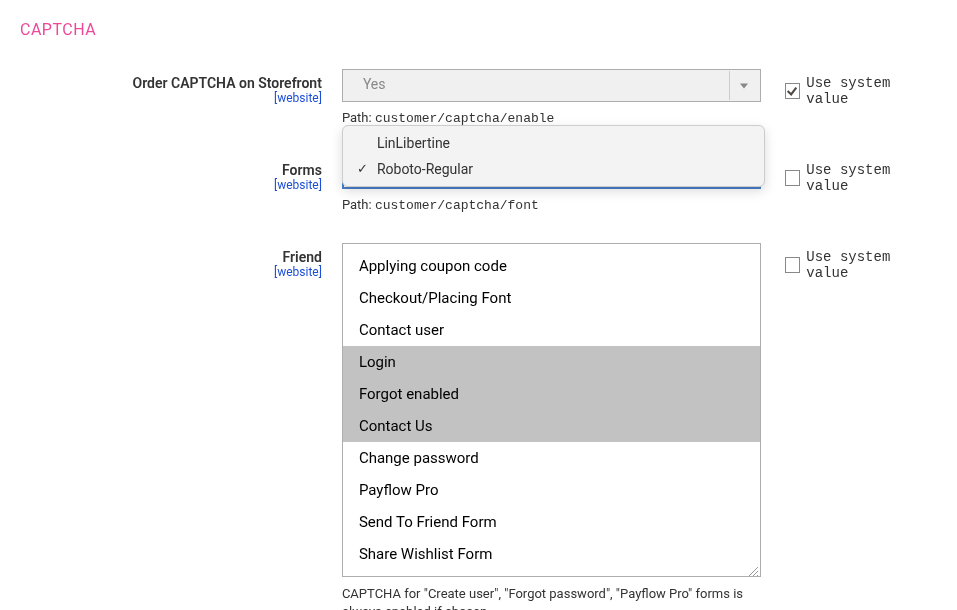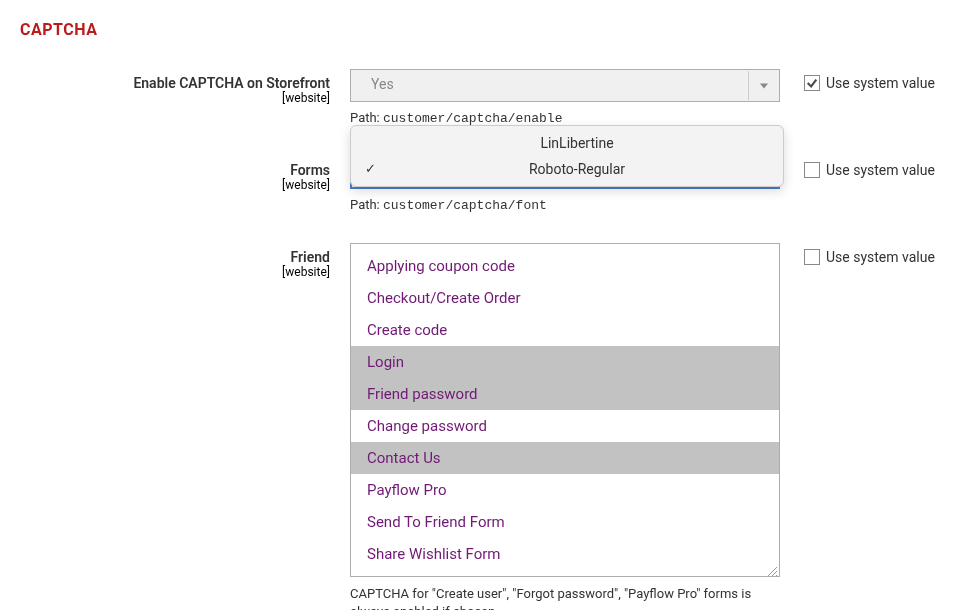--- a/index.html
+++ b/index.html
@@ -9,22 +9,22 @@
     }
     body {
       font-family: -apple-system, BlinkMacSystemFont, "Segoe UI", Roboto, sans-serif;
       font-size: 14px;
       color: #333;
       background: #fff;
       padding: 20px;
     }
     .section-title {
       font-size: 16px;
-      font-weight: 700;
-      color: #b91c1c;
+      font-weight: 400;
+      color: #ec4899;
       margin-bottom: 30px;
       letter-spacing: 0.5px;
     }
     .field-row {
       display: flex;
       align-items: flex-start;
       margin-bottom: 30px;
       position: relative;
     }
     .field-label-wrap {
@@ -34,21 +34,21 @@
       padding-top: 6px;
     }
     .field-label {
       font-weight: 600;
       font-size: 14px;
       color: #333;
     }
     .field-scope {
       display: block;
       font-size: 12px;
-      color: #000000;
+      color: #1d4ed8;
       font-weight: 400;
     }
     .field-control {
       width: 430px;
       position: relative;
     }
     .select-box {
       width: 100%;
       height: 33px;
       border: 1px solid #adadad;
@@ -83,23 +83,24 @@
       margin-top: 8px;
       font-size: 13px;
       color: #333;
     }
     .path-value {
       font-family: "Courier New", monospace;
       font-size: 13px;
     }
     .checkbox-wrap {
       display: flex;
-      align-items: flex-start;
+      align-items: center;
       padding-left: 24px;
       padding-top: 6px;
+      font-family: Liberation Mono, monospace;
     }
     .checkbox {
       width: 16px;
       height: 16px;
       border: 1px solid #888;
       background: #fff;
       display: flex;
       align-items: center;
       justify-content: center;
       margin-right: 6px;
@@ -121,21 +122,20 @@
       position: absolute;
       top: -31px;
       left: 0;
       right: -4px;
       background: #f3f3f3;
       border: 1px solid #ccc;
       border-radius: 6px;
       box-shadow: 0 4px 12px rgba(0,0,0,0.15);
       z-index: 100;
       padding: 4px 0;
-      text-align: center;
     }
     .dropdown-option {
       padding: 5px 14px 5px 34px;
       font-size: 14px;
       color: #333;
       cursor: pointer;
       position: relative;
     }
     .dropdown-option.selected::before {
       content: "✓";
@@ -149,21 +149,21 @@
       border: 1px solid #adadad;
       background: #fff;
       padding: 6px 0;
       min-height: 290px;
       position: relative;
       overflow: auto;
     }
     .multiselect-option {
       padding: 4px 16px;
       font-size: 15px;
-      color: #701a75;
+      color: #000000;
       cursor: pointer;
       line-height: 1.6;
     }
     .multiselect-option.selected {
       background: #c2c2c2;
     }
     .help-text {
       margin-top: 8px;
       font-size: 13px;
       color: #333;
@@ -186,21 +186,21 @@
       width: 100%;
     }
   </style>
 </head>
 <body>
 
 <div class="section-title">CAPTCHA</div>
 
 <div class="field-row">
   <div class="field-label-wrap">
-    <span class="field-label">Enable CAPTCHA on Storefront</span>
+    <span class="field-label">Order CAPTCHA on Storefront</span>
     <span class="field-scope">[website]</span>
   </div>
   <div class="field-control">
     <div class="select-box disabled">
       <span>Yes</span>
       <span class="select-arrow">
         <svg viewBox="0 0 10 10">
             <polygon points="0,2 10,2 5,8"></polygon>
           </svg>
       </span>
@@ -241,26 +241,26 @@
 </div>
 
 <div class="field-row">
   <div class="field-label-wrap">
     <span class="field-label">Friend</span>
     <span class="field-scope">[website]</span>
   </div>
   <div class="field-control">
     <div class="multiselect">
       <div class="multiselect-option">Applying coupon code</div>
-      <div class="multiselect-option">Checkout/Create Order</div>
-      <div class="multiselect-option">Create code</div>
+      <div class="multiselect-option">Checkout/Placing Font</div>
+      <div class="multiselect-option">Contact user</div>
       <div class="multiselect-option selected">Login</div>
-      <div class="multiselect-option selected">Friend password</div>
+      <div class="multiselect-option selected">Forgot enabled</div>
+      <div class="multiselect-option selected">Contact Us</div>
       <div class="multiselect-option">Change password</div>
-      <div class="multiselect-option selected">Contact Us</div>
       <div class="multiselect-option">Payflow Pro</div>
       <div class="multiselect-option">Send To Friend Form</div>
       <div class="multiselect-option">Share Wishlist Form</div>
       <div class="resize-handle">
         <svg viewBox="0 0 10 10">
           <line x1="0" y1="10" x2="10" y2="0" stroke="#999" stroke-width="1"></line>
           <line x1="4" y1="10" x2="10" y2="4" stroke="#999" stroke-width="1"></line>
           <line x1="8" y1="10" x2="10" y2="8" stroke="#999" stroke-width="1"></line>
         </svg>
       </div>

